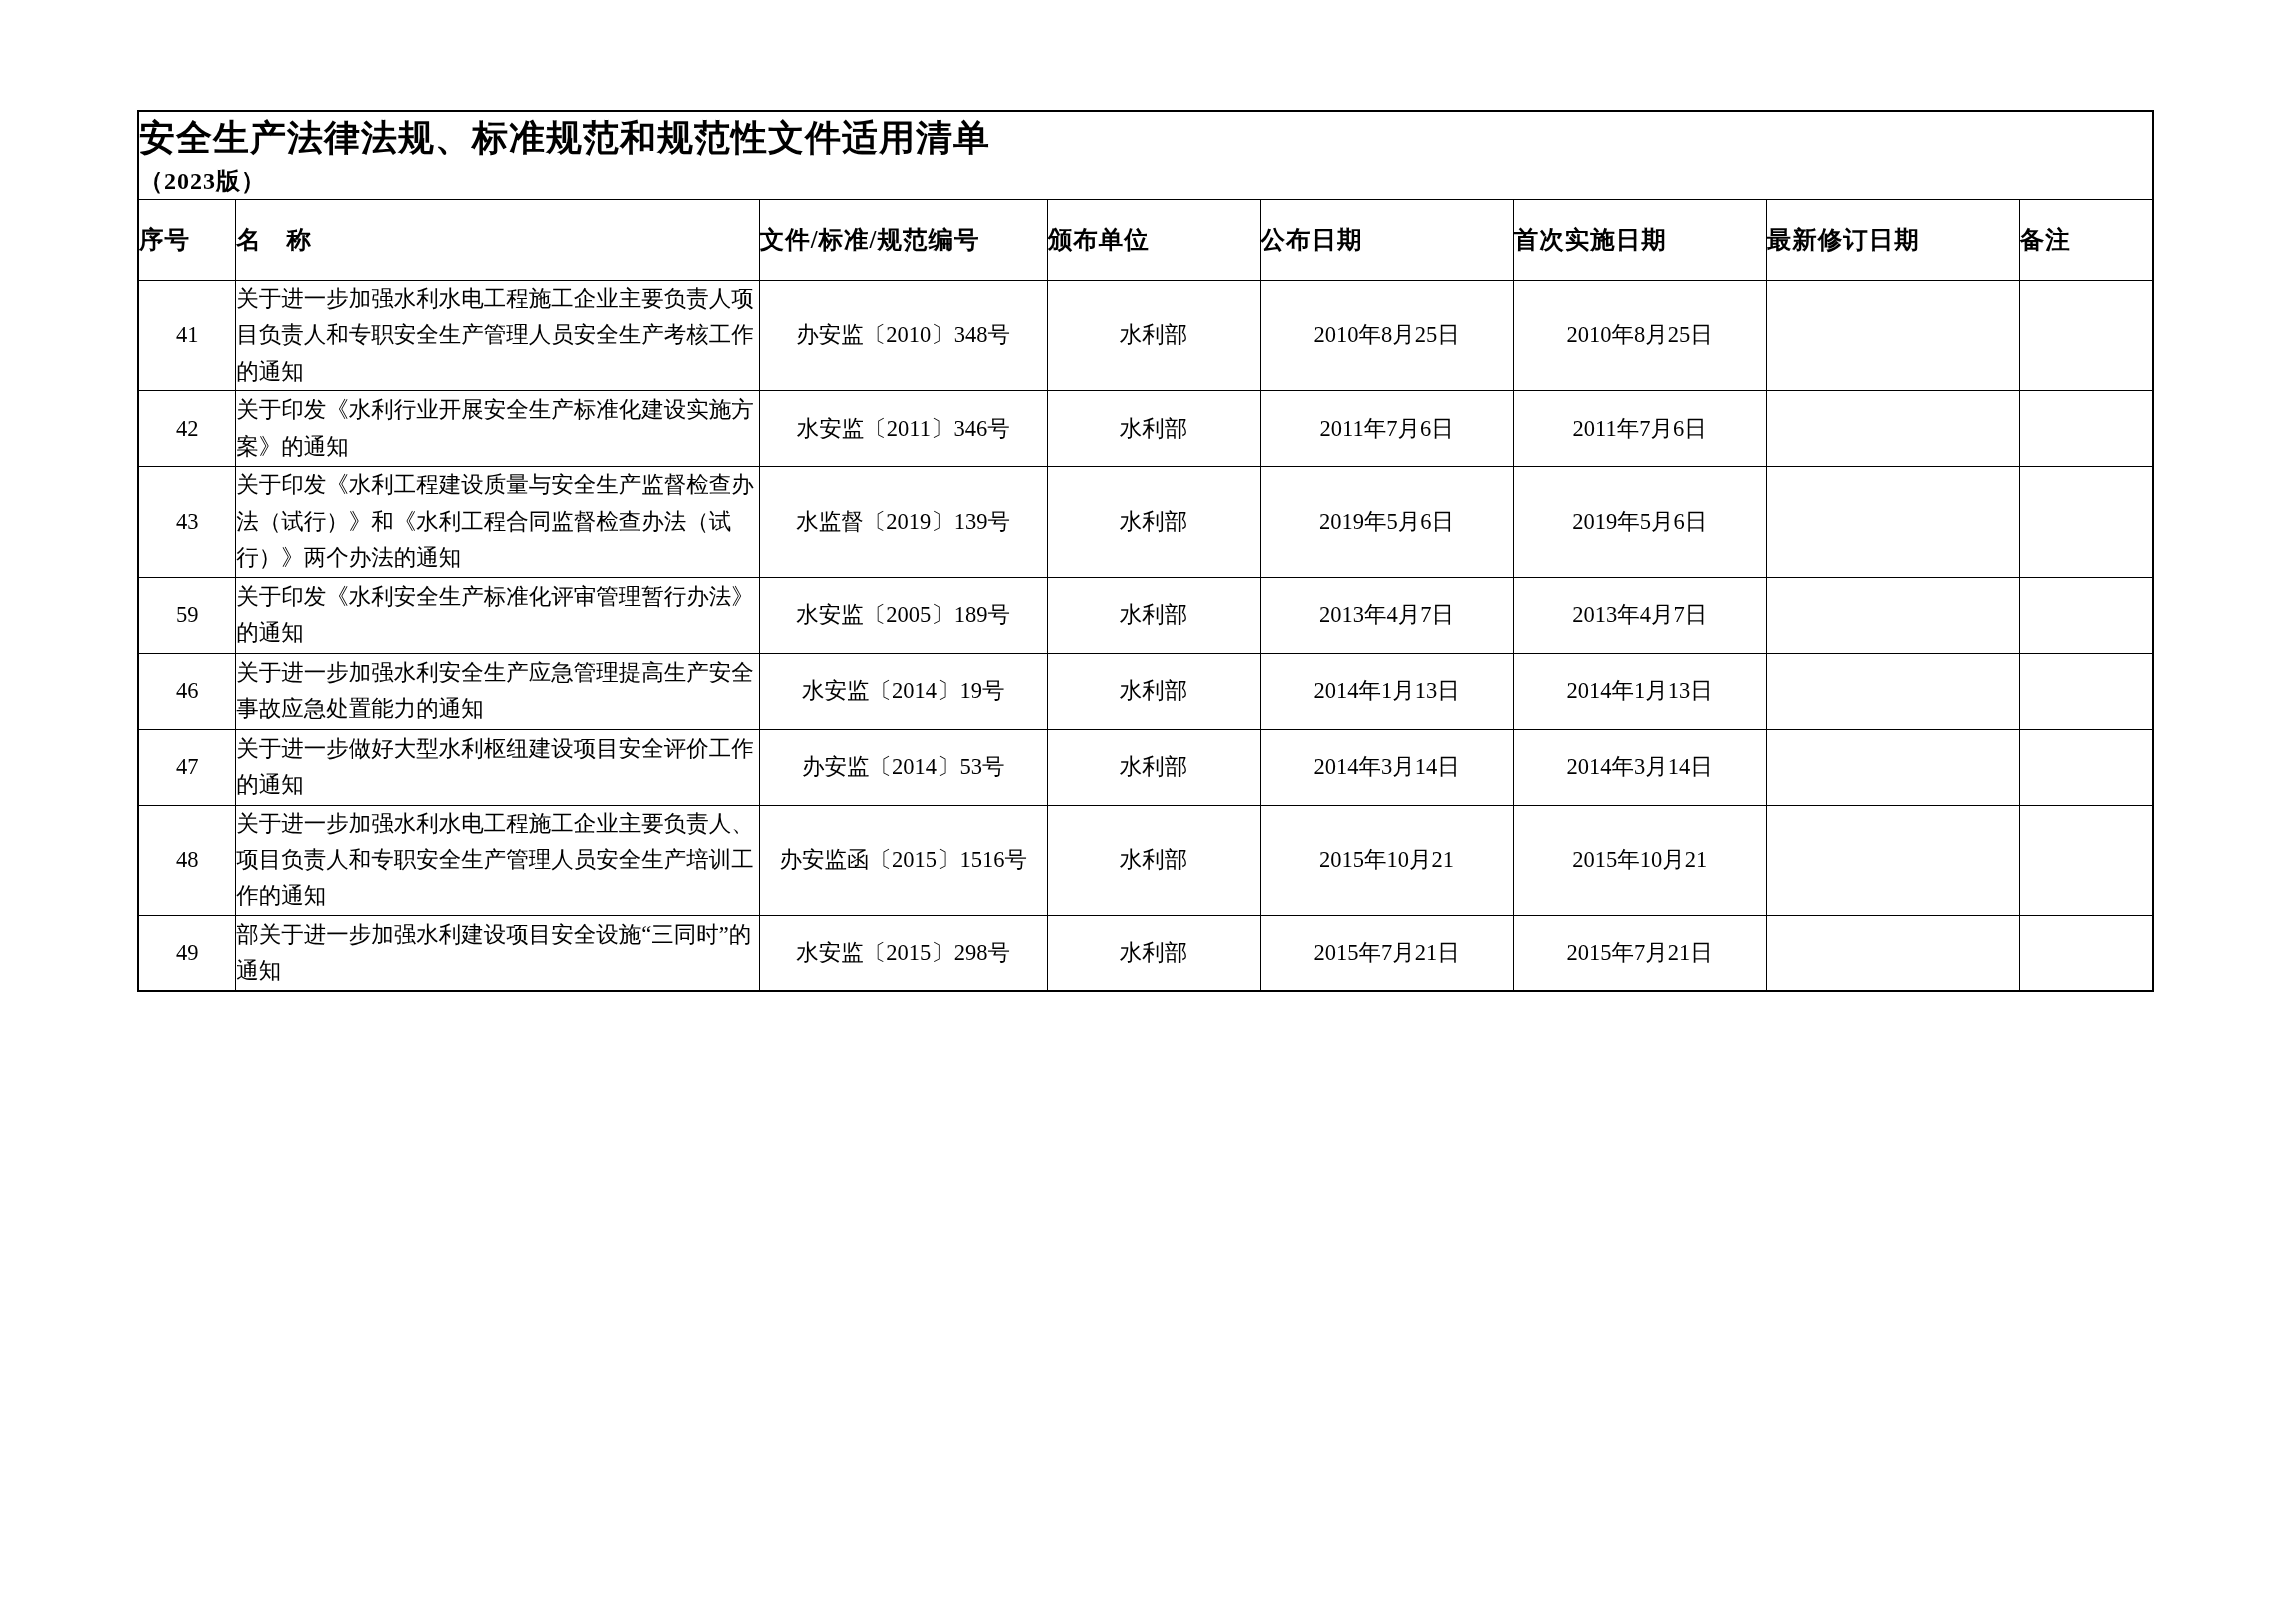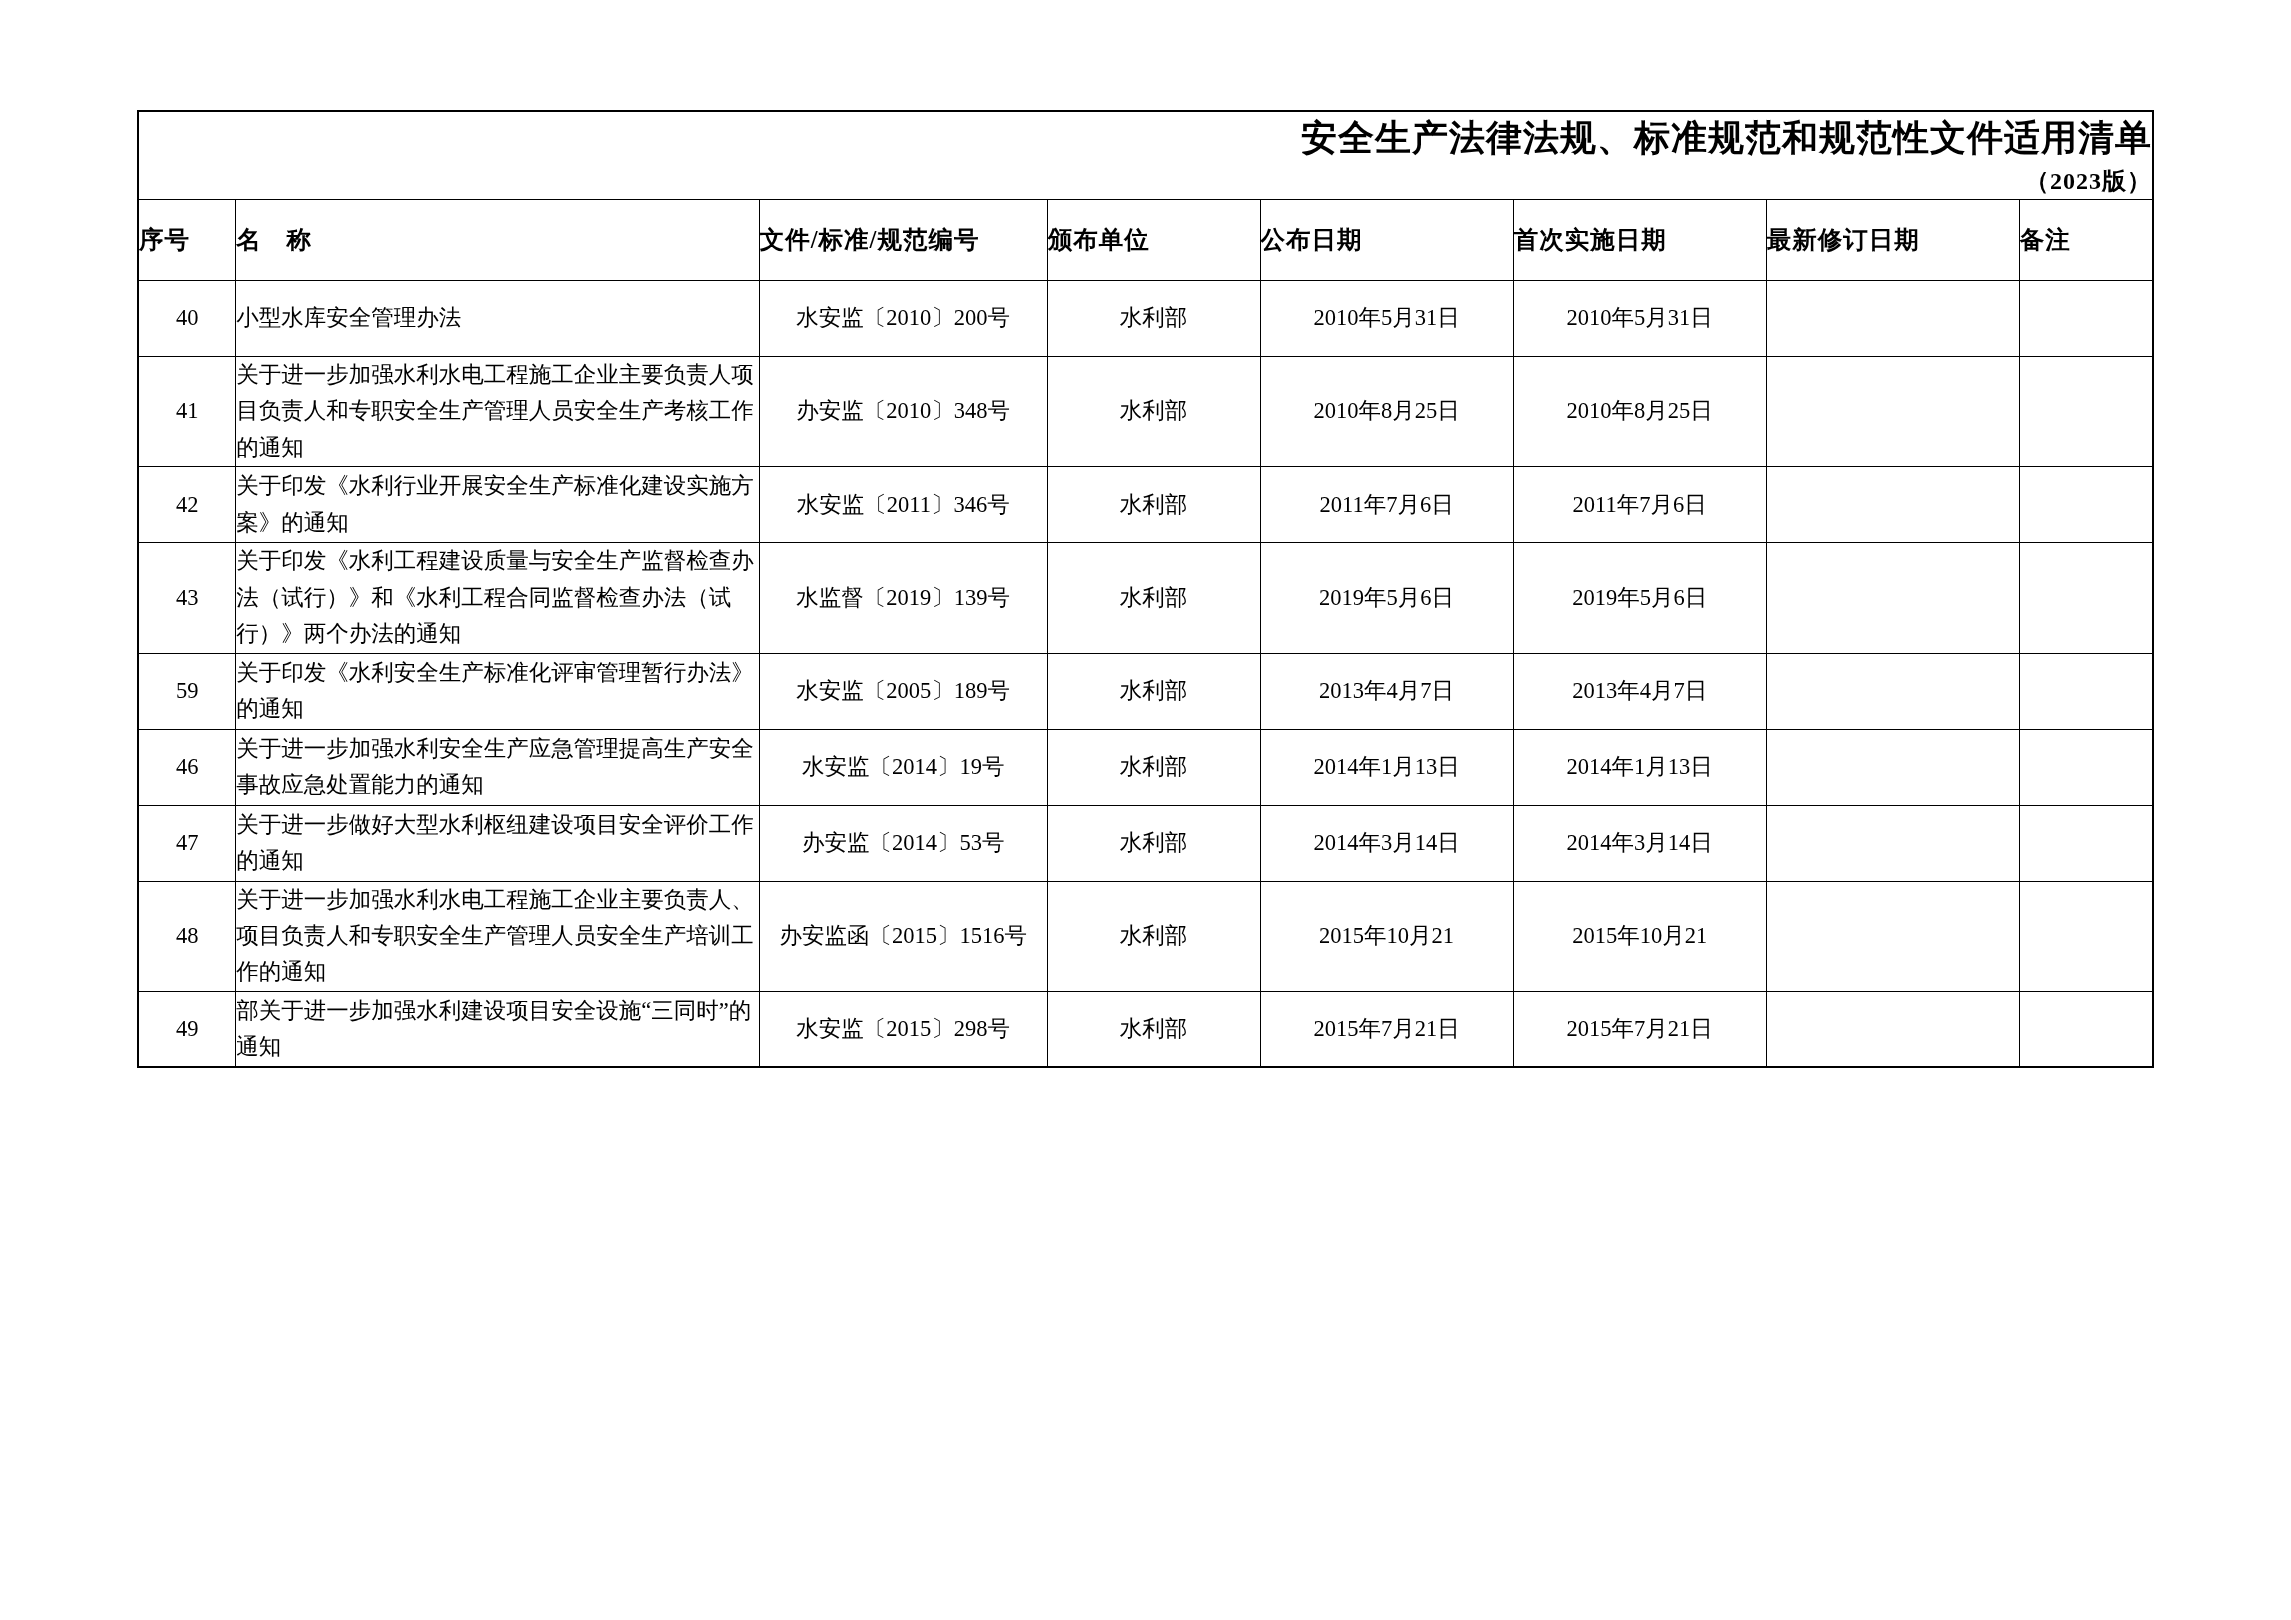--- a/index.html
+++ b/index.html
@@ -25,21 +25,21 @@
     border-collapse: collapse;
     table-layout: fixed;
     border: 2px solid #000;
   }
   table.doc-table td, table.doc-table th {
     border: 1px solid #000;
     padding: 0;
     vertical-align: middle;
   }
   .title-cell {
-    text-align: right;
+    text-align: left;
     padding: 27.4px 9.8px 29px 9.8px;
   }
   .title-line1 {
     font-size: 36px;
     font-weight: bold;
     letter-spacing: 1px;
     line-height: 1.45;
   }
   .title-line2 {
     font-size: 24px;
@@ -120,30 +120,20 @@
         <th>文件/标准/规范编号</th>
         <th>颁布单位</th>
         <th>公布日期</th>
         <th>首次实施日期</th>
         <th>最新修订日期</th>
         <th>备注</th>
       </tr>
     </thead>
     <tbody>
       <tr>
-        <td class="c-num">40</td>
-        <td class="c-name">小型水库安全管理办法</td>
-        <td class="c-code">水安监〔2010〕200号</td>
-        <td class="c-org">水利部</td>
-        <td class="c-pub">2010年5月31日</td>
-        <td class="c-first">2010年5月31日</td>
-        <td class="c-rev"></td>
-        <td class="c-note"></td>
-      </tr>
-      <tr>
         <td class="c-num">41</td>
         <td class="c-name">关于进一步加强水利水电工程施工企业主要负责人项目负责人和专职安全生产管理人员安全生产考核工作的通知</td>
         <td class="c-code">办安监〔2010〕348号</td>
         <td class="c-org">水利部</td>
         <td class="c-pub">2010年8月25日</td>
         <td class="c-first">2010年8月25日</td>
         <td class="c-rev"></td>
         <td class="c-note"></td>
       </tr>
       <tr>

